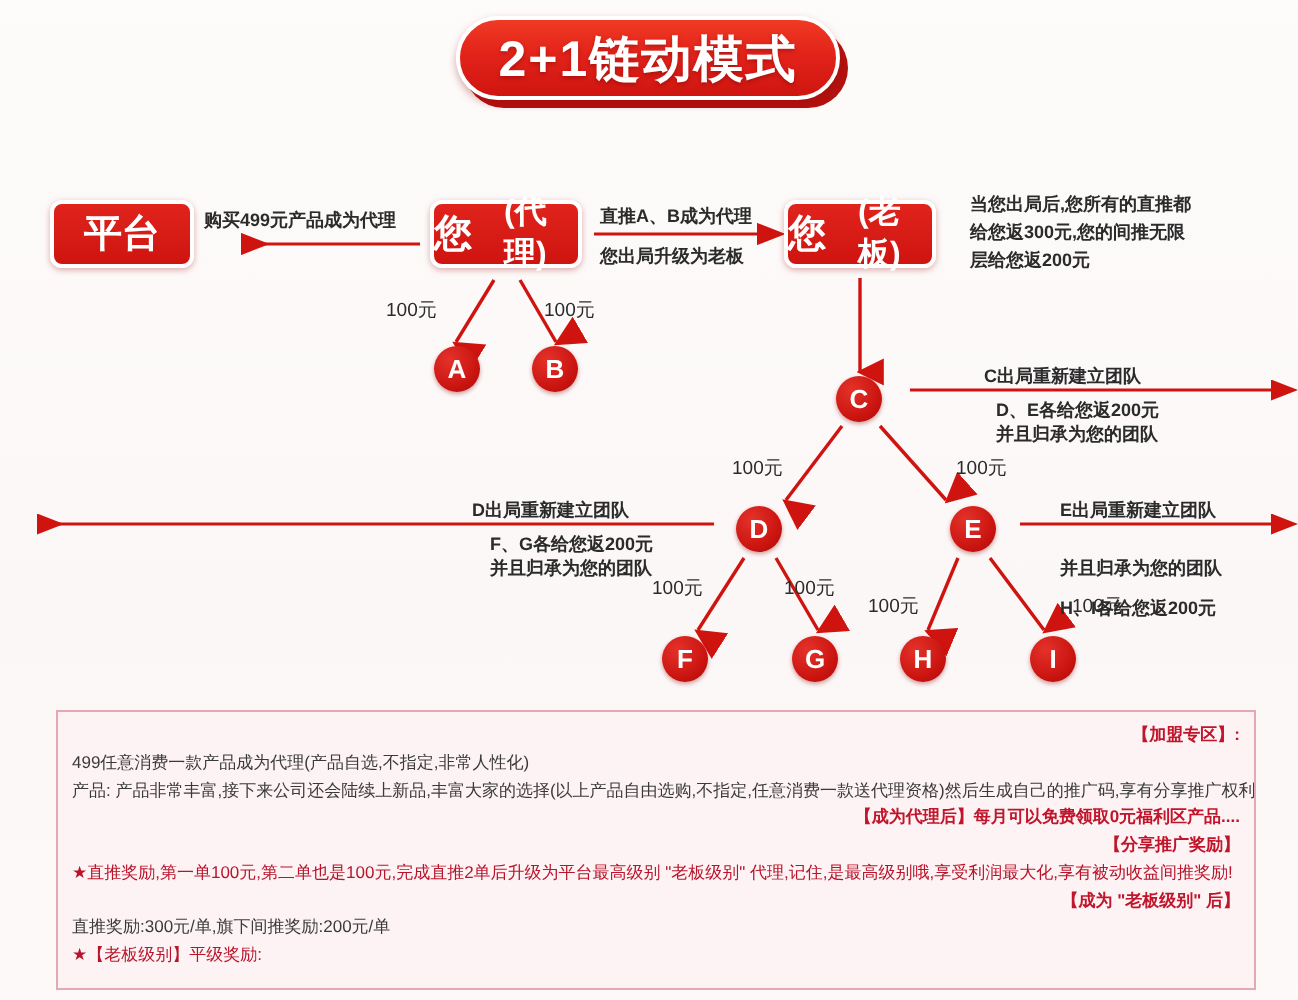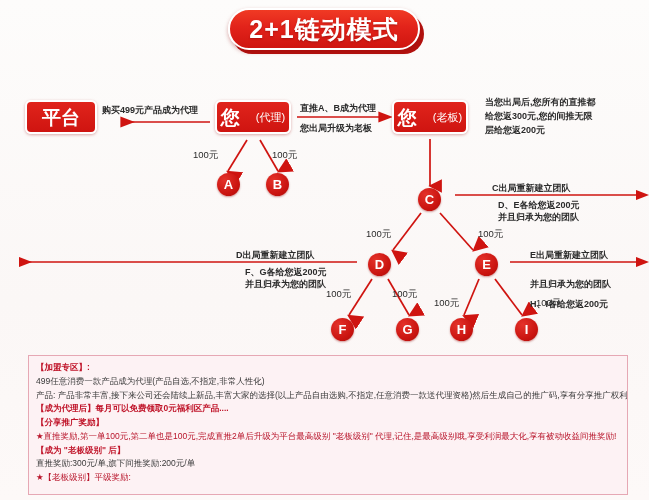--- a/index.html
+++ b/index.html
@@ -50,21 +50,21 @@
   .redbox {
     position: absolute;
     background: linear-gradient(180deg,#e0241c 0%,#cf1410 100%);
     border-radius: 6px;
     border: 2px solid #ffffff;
     box-shadow: 0 1px 3px rgba(160,20,20,.35);
     display: flex; align-items: center; justify-content: center;
     color: #fff;
   }
   .redbox .big { font-size: 19px; font-weight: bold; line-height: 1; }
-  .redbox .small { font-size: 11px; font-weight: normal; margin-left: 16px; }
+  .redbox .small { font-size: 16px; font-weight: bold; margin-left: 16px; }
 
   #box-platform { left: 25px; top: 100px; width: 72px; height: 34px; }
   #box-you-agent { left: 215px; top: 100px; width: 76px; height: 34px; }
   #box-you-boss  { left: 392px; top: 100px; width: 76px; height: 34px; }
 
   
   .node {
     position: absolute;
     width: 23px; height: 23px;
     border-radius: 50%;
@@ -103,21 +103,21 @@
     border: 1px solid #e6a8b4;
     padding: 5px 7px 4px 7px;
     overflow: hidden;
   }
   .info-line {
     color: #3a3a3a;
     font-size: 8.5px;
     line-height: 1.62;
     white-space: nowrap;
   }
-  .info-line.hdr { color: #c0152a; font-weight: bold; }
+  .info-line.hdr { color: #c0152a; font-weight: bold; text-align: right; }
   .info-line.star { color: #b8142a; }
 </style>
 </head>
 <body>
 
 <div id="root">
 
   <div class="title-wrap">
     <div class="title-shadow"></div>
     <div class="title-badge">

